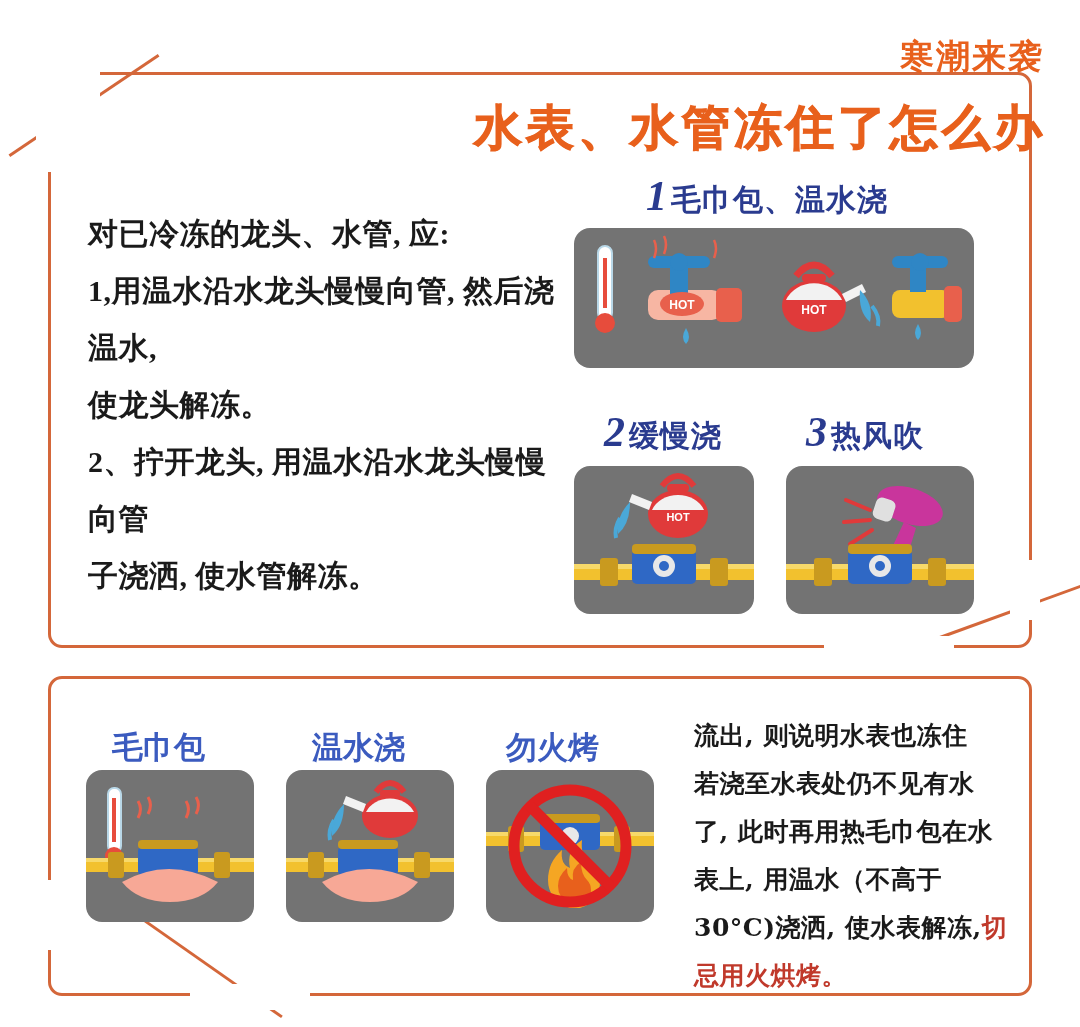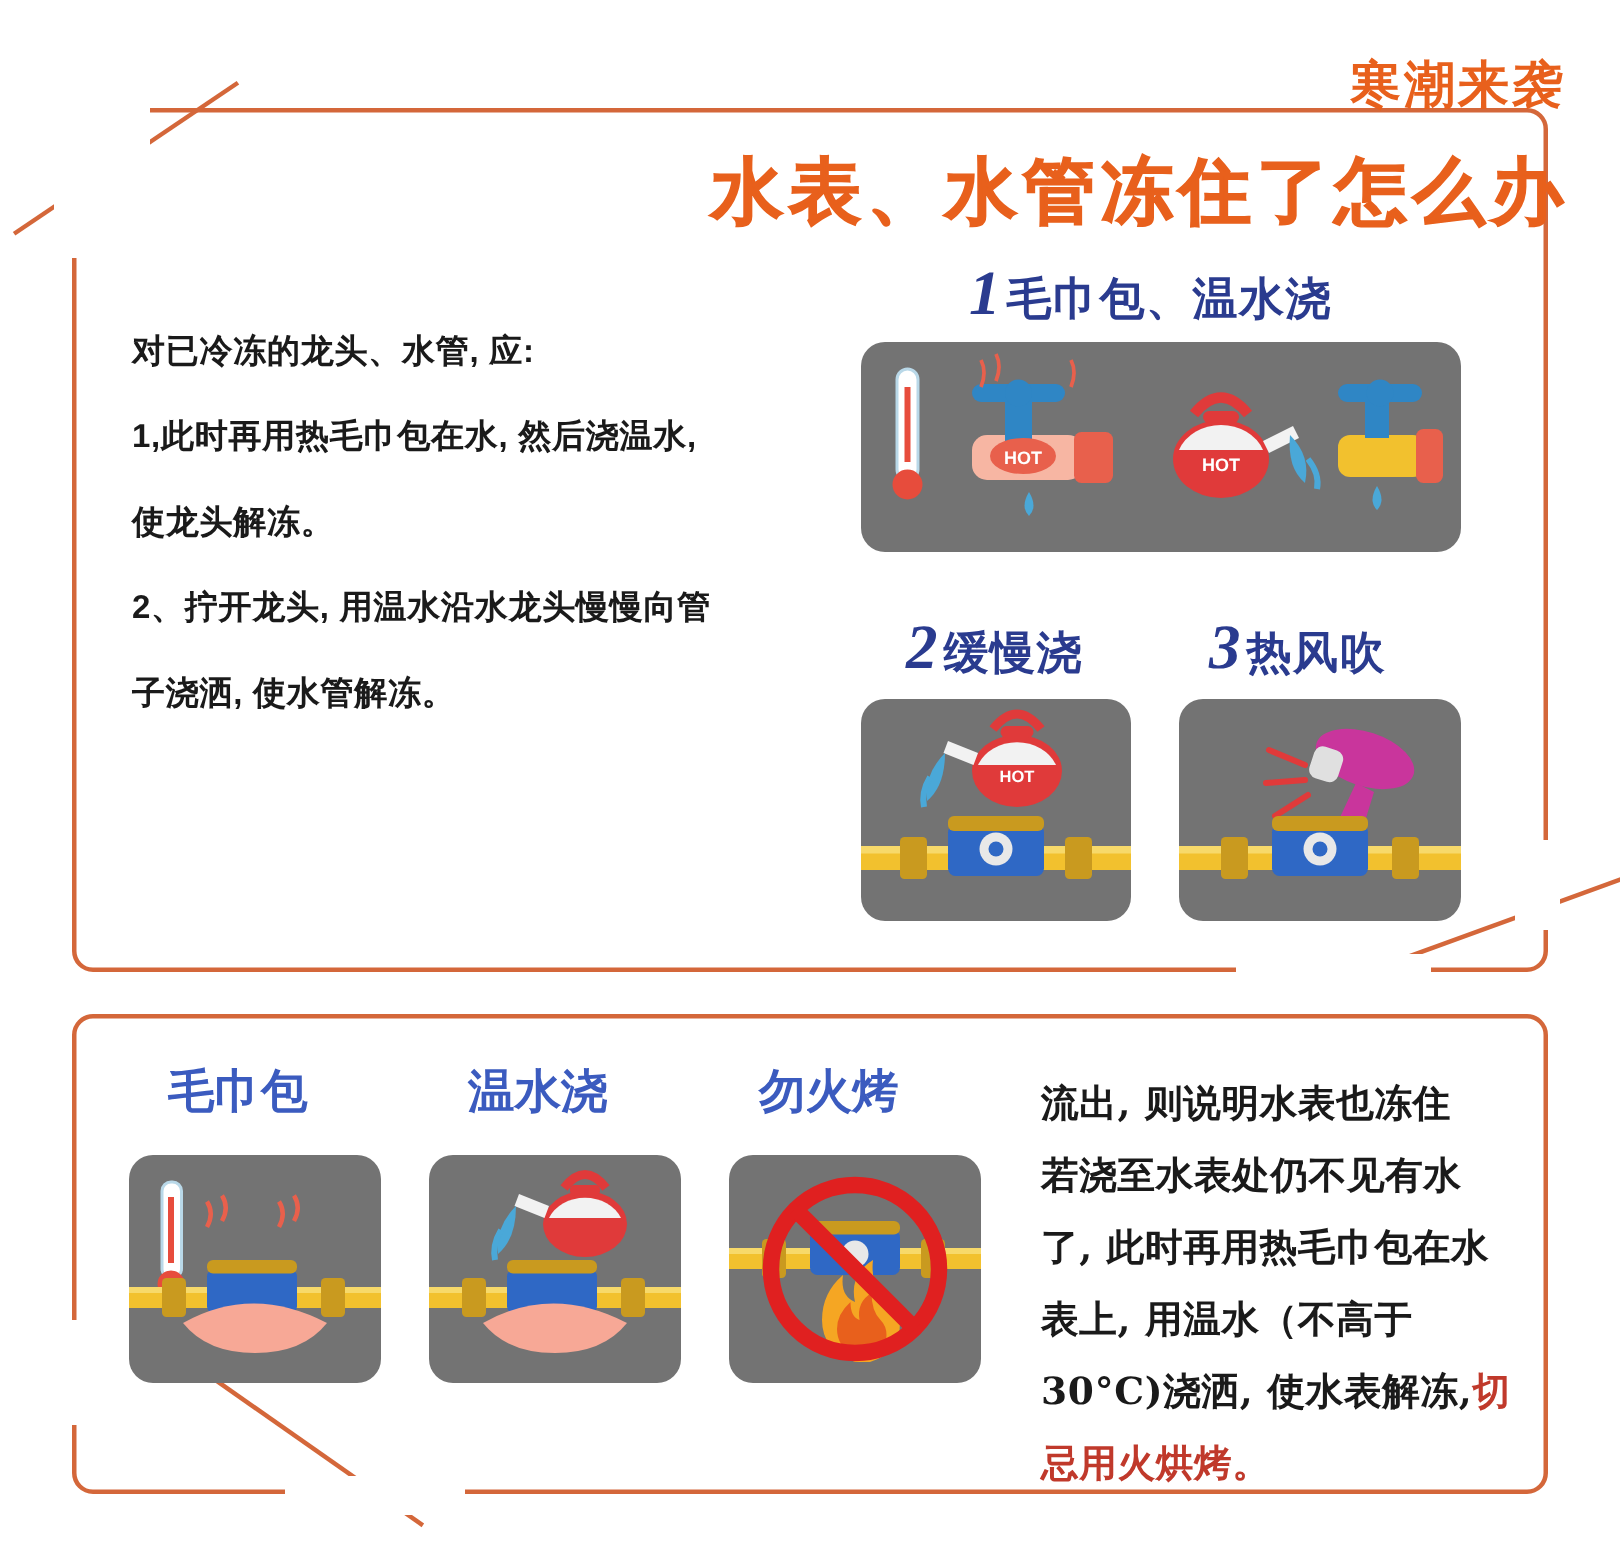--- a/index.html
+++ b/index.html
@@ -73,22 +73,22 @@
     background: #ffffff;
   }
 
   
   .left-text {
     position: absolute;
     left: 88px;
     top: 205px;
     width: 470px;
     color: #1a1a1a;
-    font-family: Liberation Sans, sans-serif;
-    font-size: 22px;
+    font-family: Liberation Serif, serif;
+    font-size: 30px;
     line-height: 57px;
     font-weight: bold;
     letter-spacing: 0.5px;
   }
   .left-text p { margin: 0; }
 
   
   .step-head {
     position: absolute;
     white-space: nowrap;
@@ -125,20 +125,21 @@
   #card-b2 { left: 286px; top: 770px; width: 168px; height: 152px; }
   #card-b3 { left: 486px; top: 770px; width: 168px; height: 152px; }
 
   .bot-label {
     position: absolute;
     font-size: 31px;
     font-weight: bold;
     color: #3b5bbf;
     font-family: "DejaVu Sans", sans-serif;
     white-space: nowrap;
+    margin-top: 20px;
   }
   #bl-1 { left: 112px; top: 707px; }
   #bl-2 { left: 312px; top: 707px; }
   #bl-3 { left: 506px; top: 707px; }
 
   
   .right-text {
     position: absolute;
     left: 694px;
     top: 712px;
@@ -166,21 +167,21 @@
 <div class="notch" style="left:40px; top:60px; width:60px; height:70px; transform:rotate(0deg);"></div>
 <div class="notch" style="left:36px; top:62px; width:26px; height:110px;"></div>
 <div class="notch" style="left:1010px; top:560px; width:30px; height:60px;"></div>
 <div class="notch" style="left:824px; top:636px; width:130px; height:26px;"></div>
 
 <div class="headline-small">寒潮来袭</div>
 <div class="headline-big">水表、水管冻住了怎么办</div>
 
 <div class="left-text">
   <p>对已冷冻的龙头、水管, 应:</p>
-  <p>1,此时再用热毛巾包在水, 然后浇温水,</p>
+  <p>1,用温水沿水龙头慢慢向管, 然后浇温水,</p>
   <p>使龙头解冻。</p>
   <p>2、拧开龙头, 用温水沿水龙头慢慢向管</p>
   <p>子浇洒, 使水管解冻。</p>
 </div>
 
 <div class="step-head" id="step1-head">
   <span class="step-num">1</span><span class="step-label">毛巾包、温水浇</span>
 </div>
 
 <div class="card" id="card-1">

